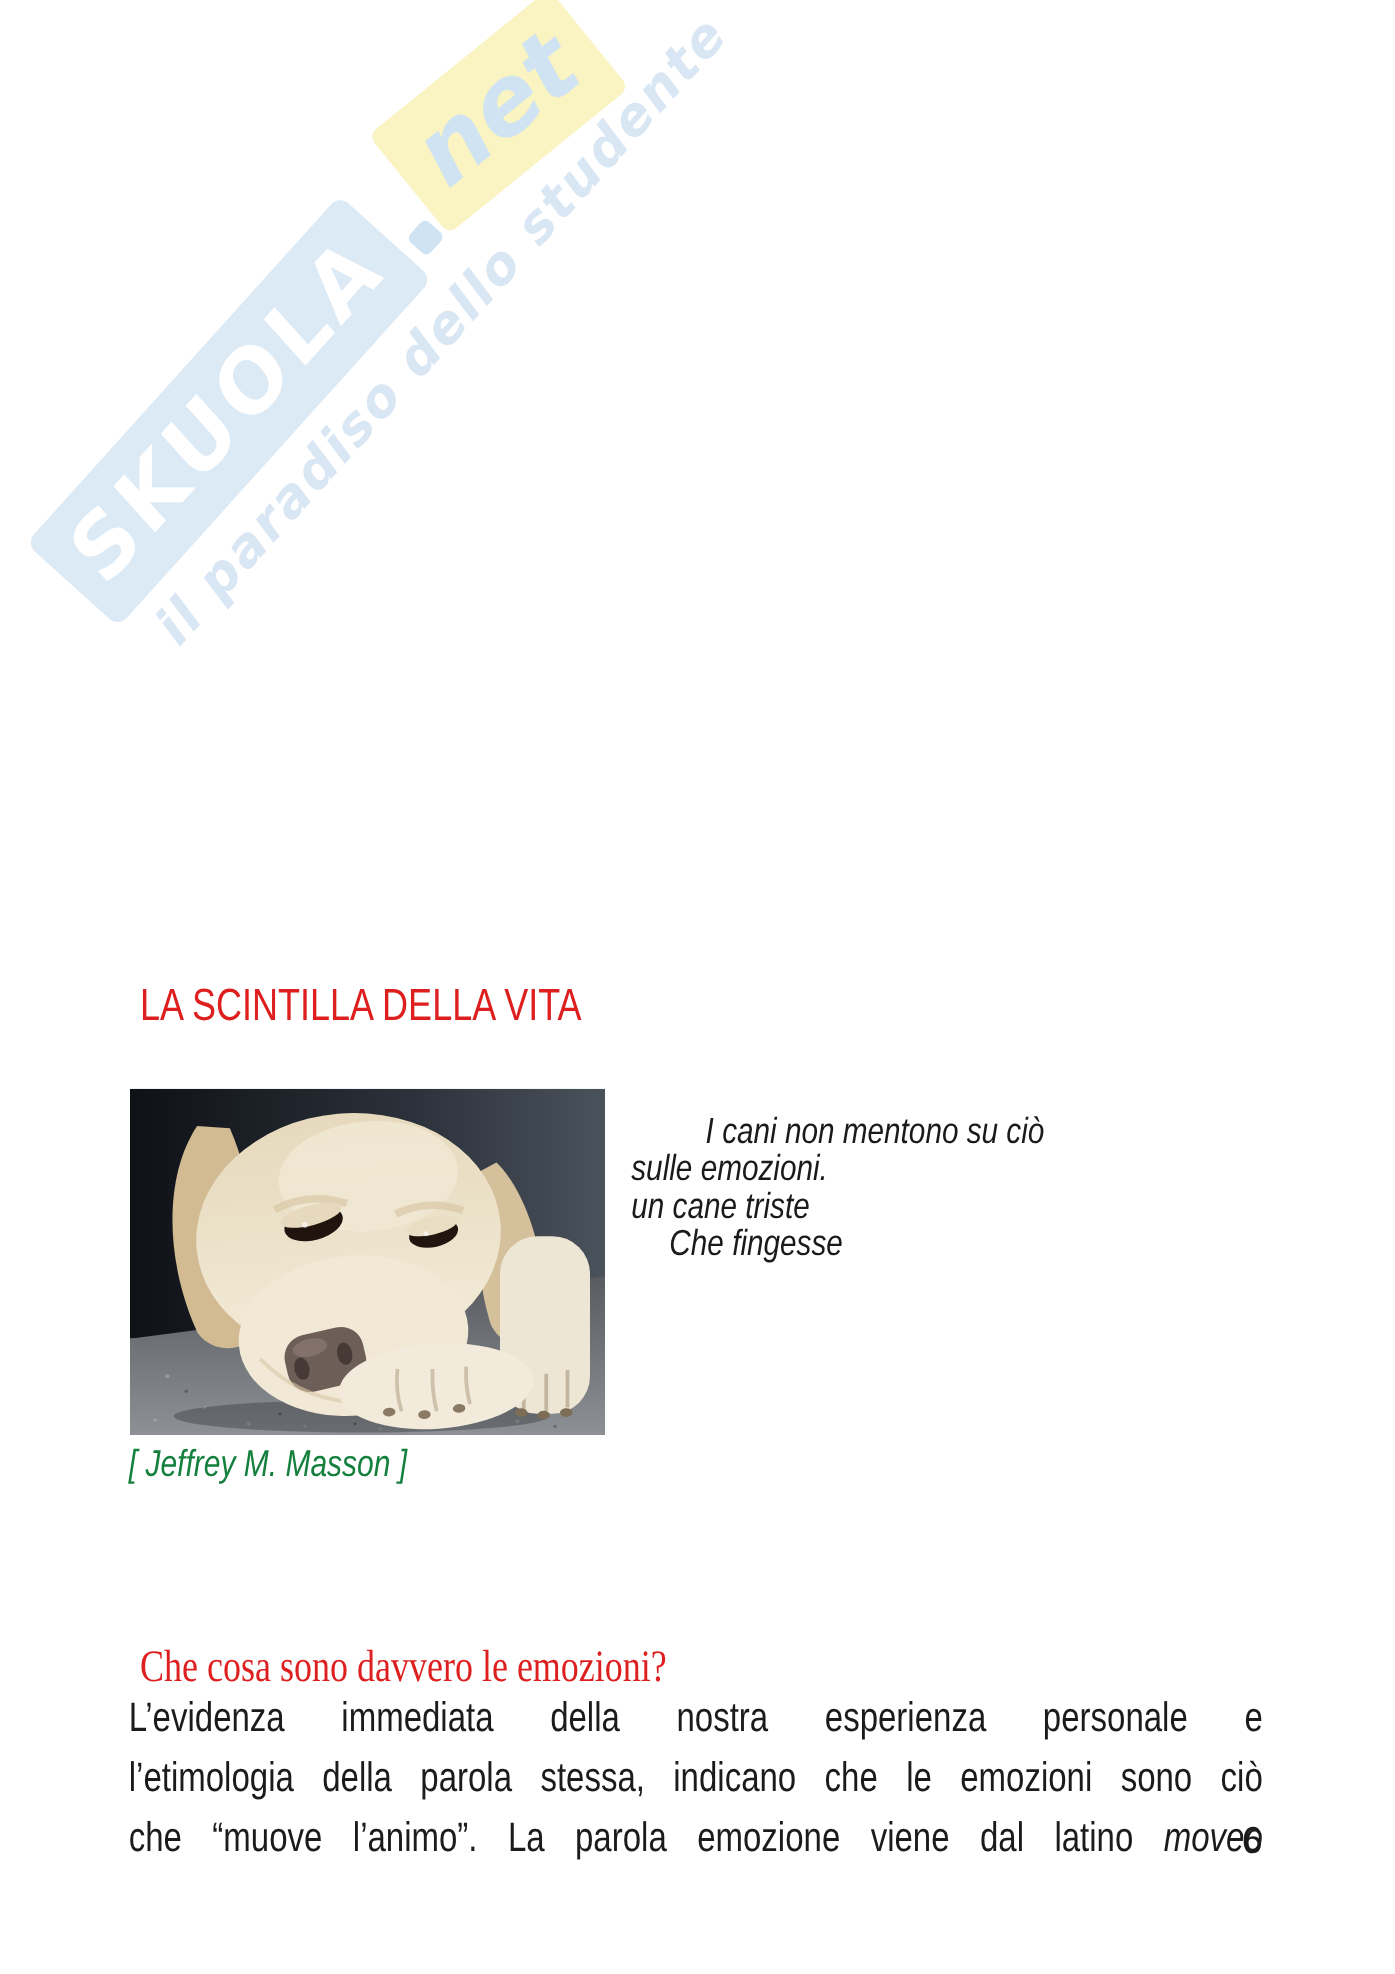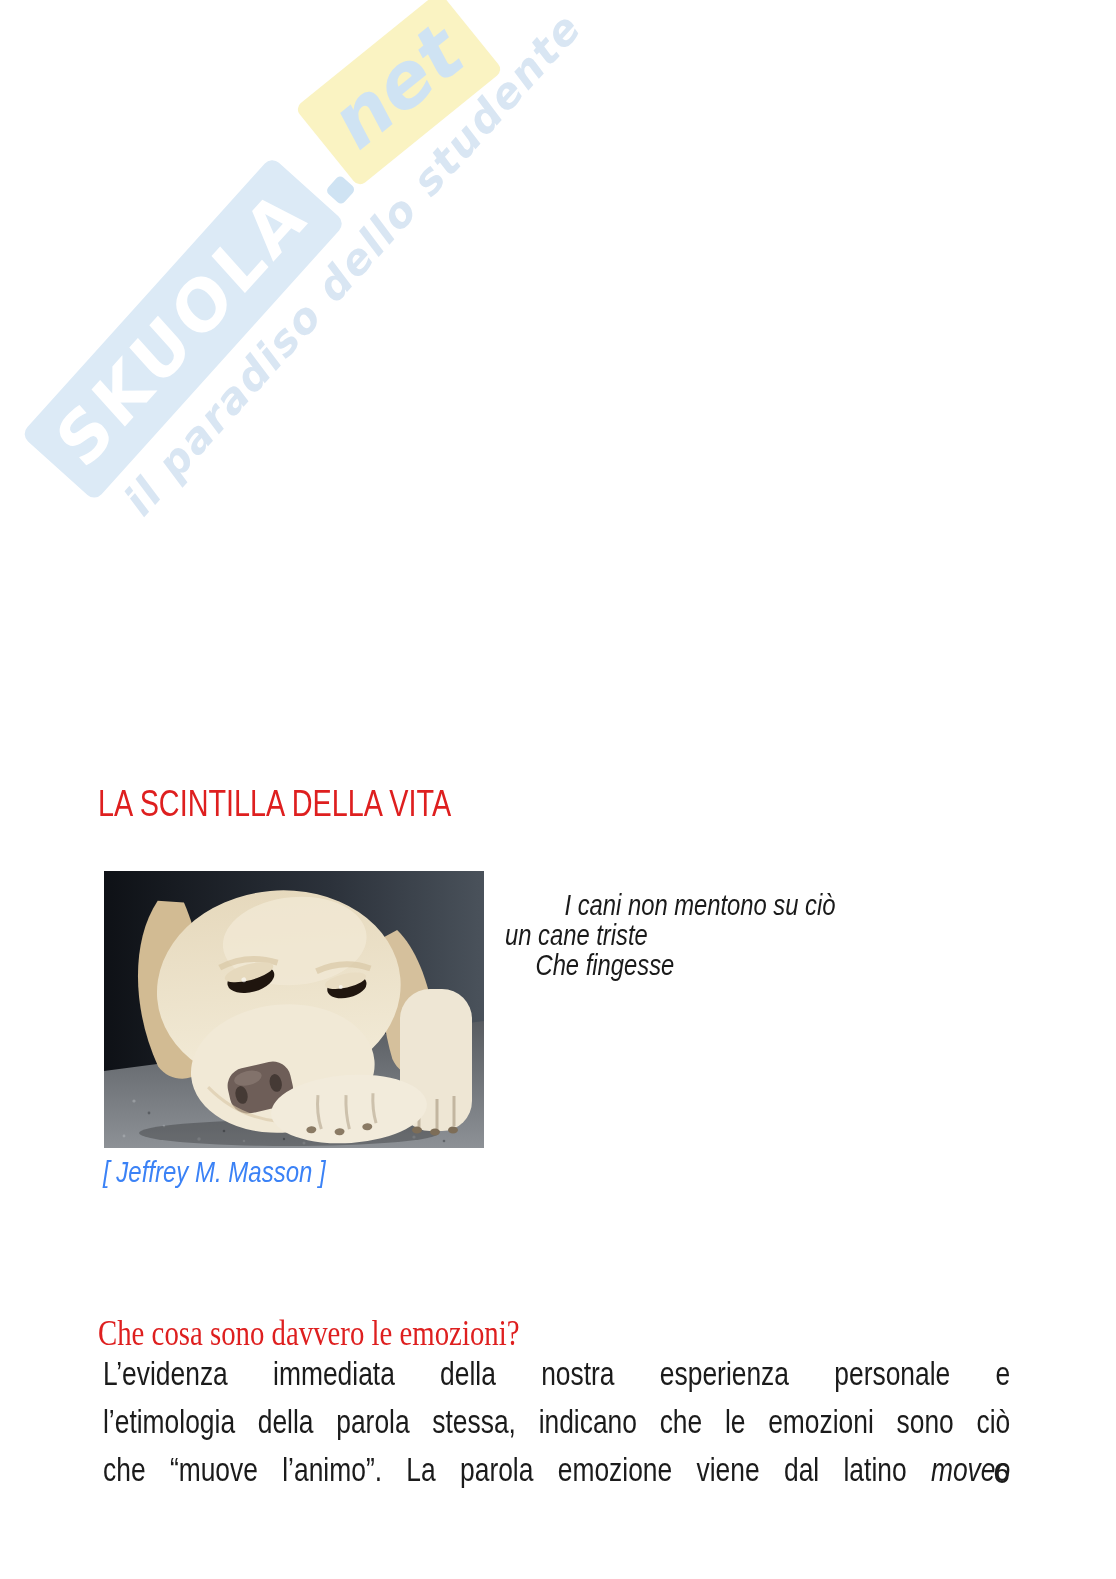--- a/index.html
+++ b/index.html
@@ -66,21 +66,21 @@
     font-style:italic;
     font-weight:bold;
     font-size:42px;
     letter-spacing:2px;
     color:#d9e6f3;
     white-space:nowrap;
   }
 
   
   .h-red {
-    position:absolute; left:98px;
+    position:absolute; left:112px;
     color:#de1f1f;
     font-size:36px;
     font-weight:400;
     line-height:1.2;
     white-space:nowrap;
     text-align:right;
   }
   .h-red .scale { display:inline-block; transform:scaleX(0.8); transform-origin:0 50%; }
   #heading1 { top:782px; }
   #heading2 { top:1312px;font-family:Liberation Serif, serif; }
@@ -105,21 +105,21 @@
   .quote-line.align-right { }
   .quote-line.align-right .qtext { transform-origin:100% 50%; }
   .quote-line.align-left { text-align:left; }
   .quote-line.align-left .qtext { transform-origin:0 50%; }
 
   
   .attribution {
     position:absolute; left:103px; top:1155px;
     font-style:italic;
     font-size:30px;
-    color:#3b82f6;
+    color:#15803d;
     white-space:nowrap;
   }
   .attribution .scale { display:inline-block; transform:scaleX(0.8); transform-origin:0 50%; }
 
   
   .body-block {
     position:absolute; left:103px; top:1350px;
     width:1134px;
     transform:scaleX(0.8);
     transform-origin:0 0;
@@ -248,20 +248,23 @@
     <ellipse cx="262" cy="257" rx="5" ry="3.5" fill="#8a7a64"></ellipse>
   </g>
 </svg>
 
 <div class="quote-block">
 
 <div class="quote-line align-right">
       <span class="qtext">I cani non mentono su ciò</span>
     </div>
     <div class="quote-line align-left">
+      <span class="qtext">sulle emozioni.</span>
+    </div>
+    <div class="quote-line align-left">
       <span class="qtext">un cane triste</span>
     </div>
     <div class="quote-line align-right">
       <span class="qtext">Che fingesse</span>
     </div>
   </div>
 
 <div class="attribution">
   <span class="scale">[ Jeffrey M. Masson ]</span>
 </div>

